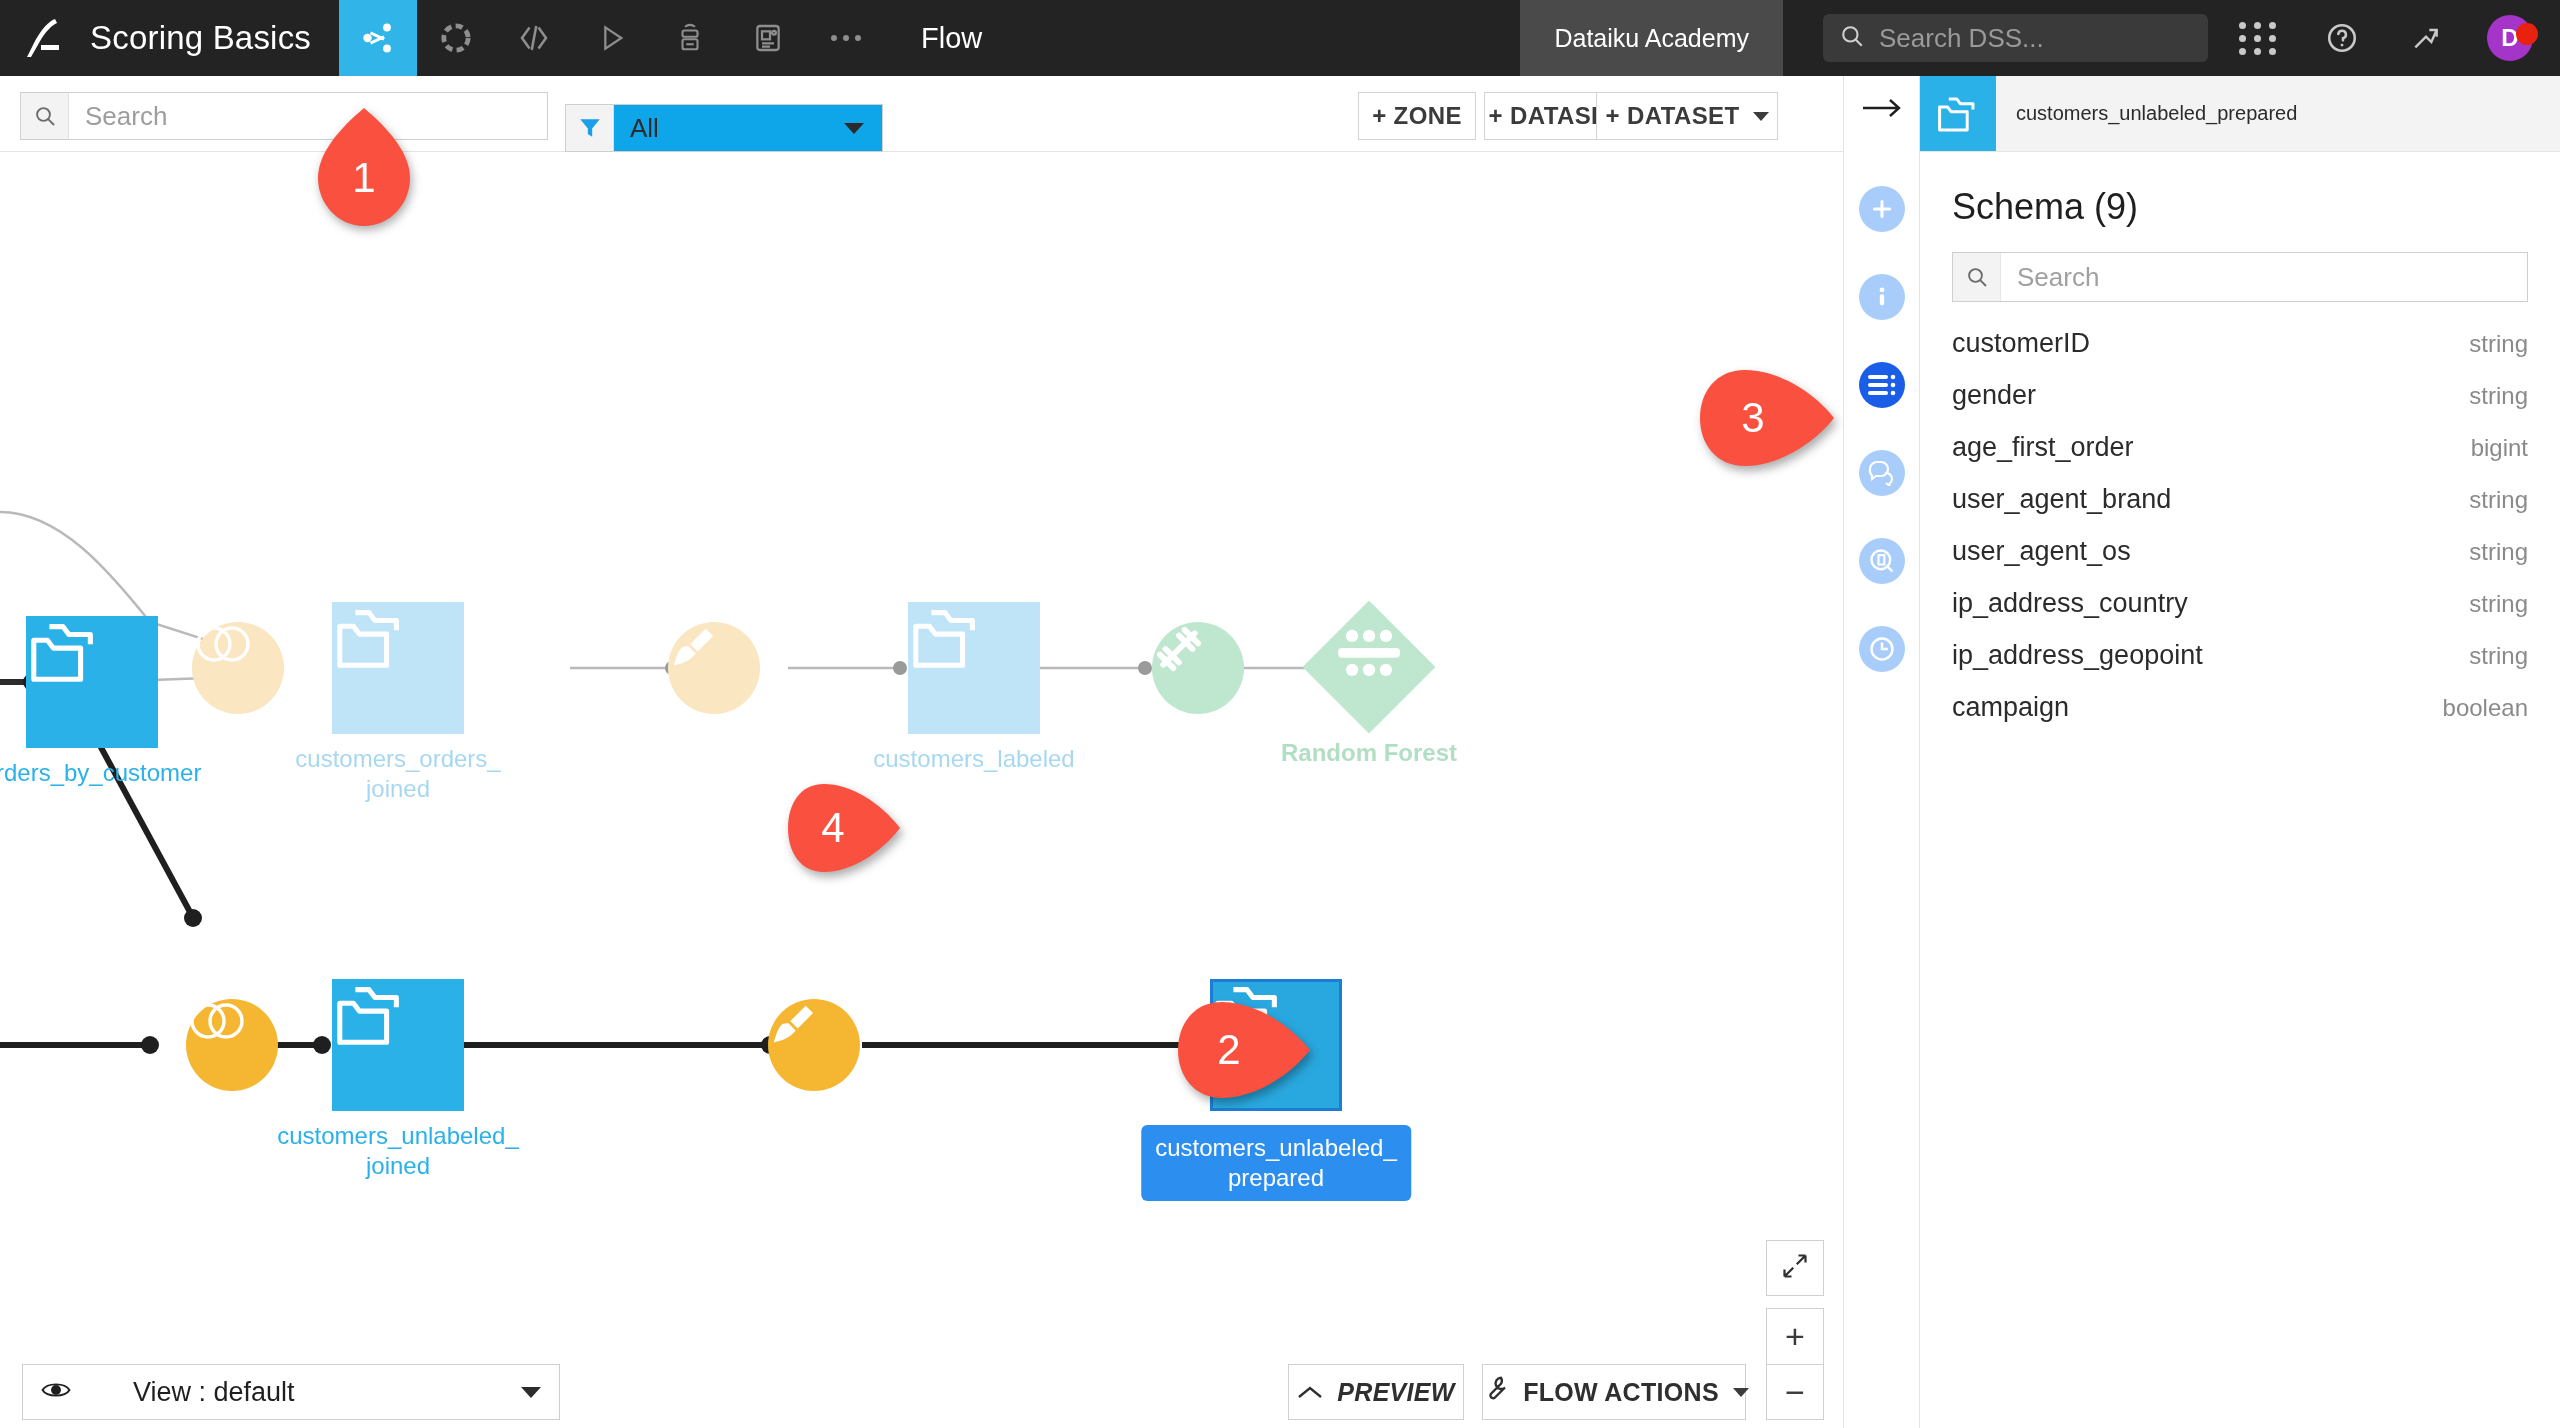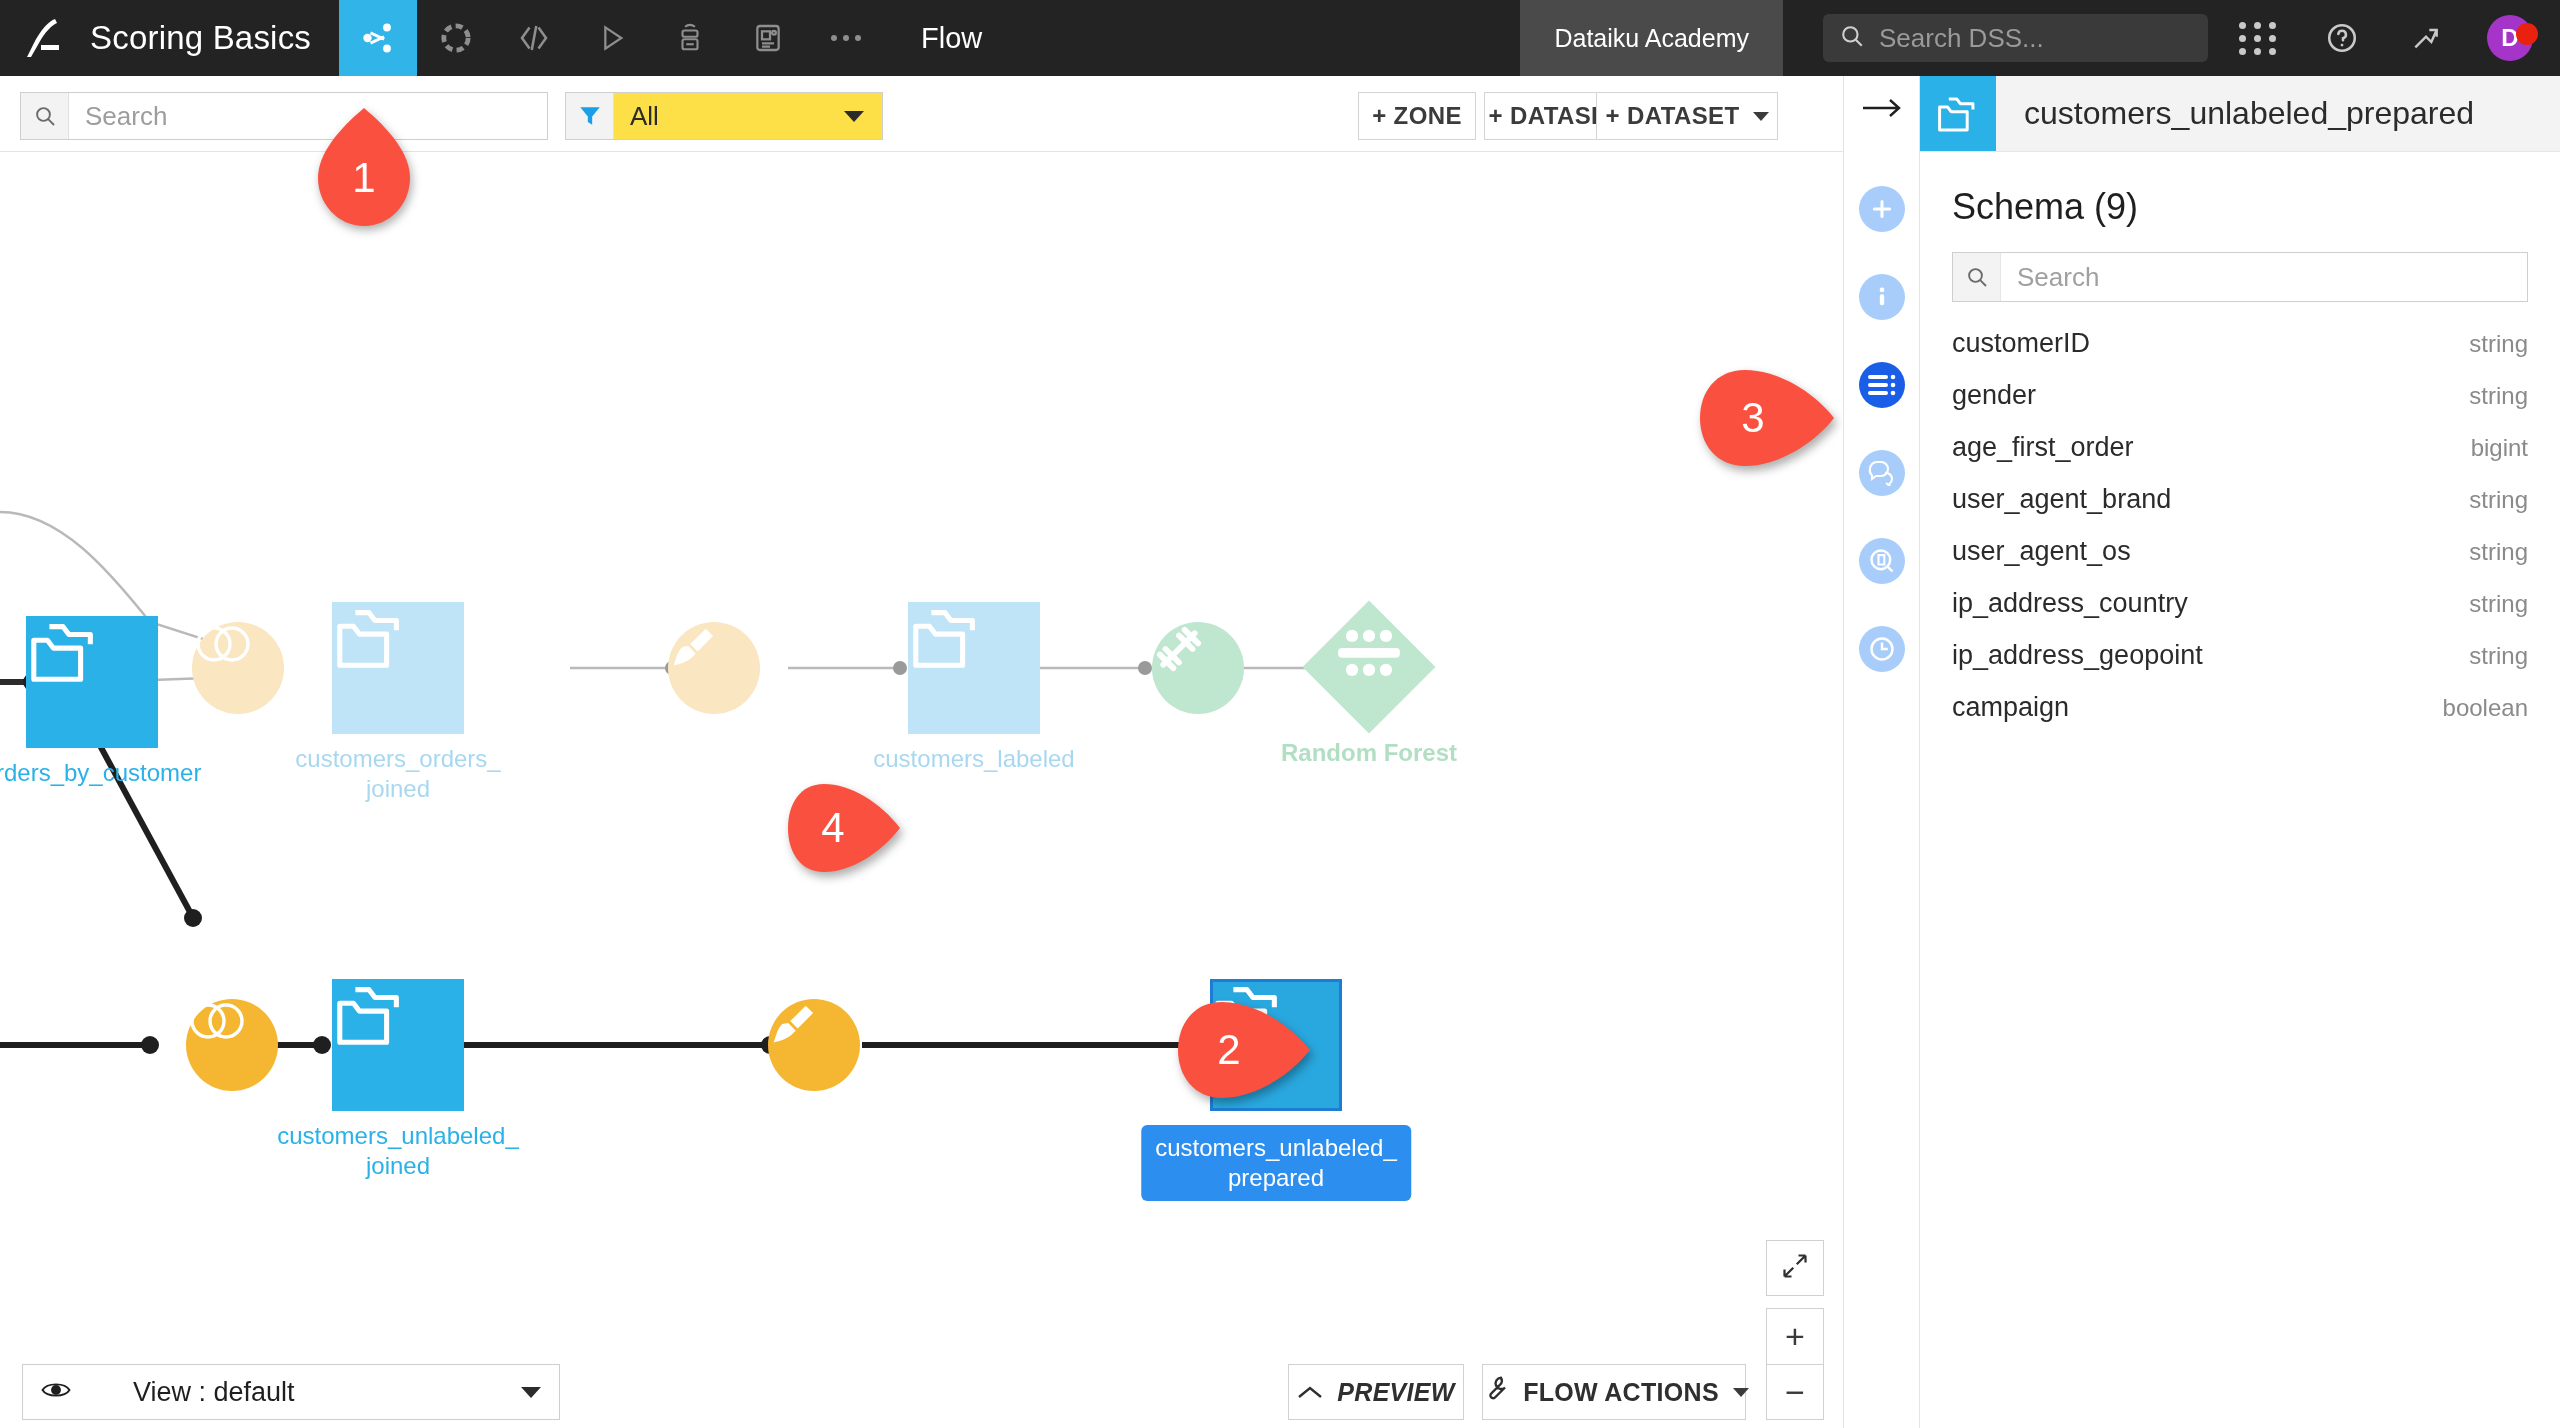--- a/index.html
+++ b/index.html
@@ -70,22 +70,22 @@
     position: absolute; left: 20px; top: 16px; width: 528px; height: 48px;
     border: 1px solid #cfcfcf; display: flex; align-items: center; background: #fff;
   }
   .search-ico-cell {
     width: 48px; height: 100%; background: #f3f3f3; border-right: 1px solid #e0e0e0;
     display: flex; align-items: center; justify-content: center; color: #6b6b6b;
   }
   .search-input-txt { padding-left: 16px; color: #9d9d9d; font-size: 26px; }
 
   .filter-box {
-    position: absolute; left: 565px; top: 16px; width: 318px; height: 48px;
-    border: 1px solid #cfcfcf; display: flex; align-items: center; background: #fde047;
+    position: absolute; left: 565px; top: 28px; width: 318px; height: 48px;
+    border: 1px solid #cfcfcf; display: flex; align-items: center; background: #0ea5e9;
   }
   .filter-ico-cell {
     width: 48px; height: 100%; background: #f3f3f3; border-right: 1px solid #e0e0e0;
     display: flex; align-items: center; justify-content: center;
   }
   .filter-label { padding-left: 16px; color: #2b2b2b; font-size: 26px; flex: 1; }
   .caret-dark {
     width: 0; height: 0; border-left: 10px solid transparent; border-right: 10px solid transparent;
     border-top: 11px solid #2b2b2b; margin-right: 18px;
   }
@@ -210,21 +210,21 @@
     background: #ffffff;
   }
   .panel-head {
     height: 76px; background: #f3f3f3; display: flex; align-items: stretch;
     border-bottom: 1px solid #e6e6e6;
   }
   .panel-head-ico {
     width: 76px; background: #2ab1e8; display: flex; align-items: center; justify-content: center;
   }
   .panel-head-title {
-    display: flex; align-items: center; padding-left: 28px; font-size: 32px; color: #2b2b2b;
+    display: flex; align-items: center; padding-left: 20px; font-size: 20px; color: #2b2b2b;
   }
   .panel-schema-title {
     padding: 34px 32px 0 32px; font-size: 36px; color: #1f1f1f;
   }
   .panel-search {
     margin: 24px 32px 0 32px; height: 50px; border: 1px solid #cfcfcf;
     display: flex; align-items: center;
   }
   .panel-search .ico {
     width: 48px; height: 100%; background: #f3f3f3; border-right: 1px solid #e6e6e6;

